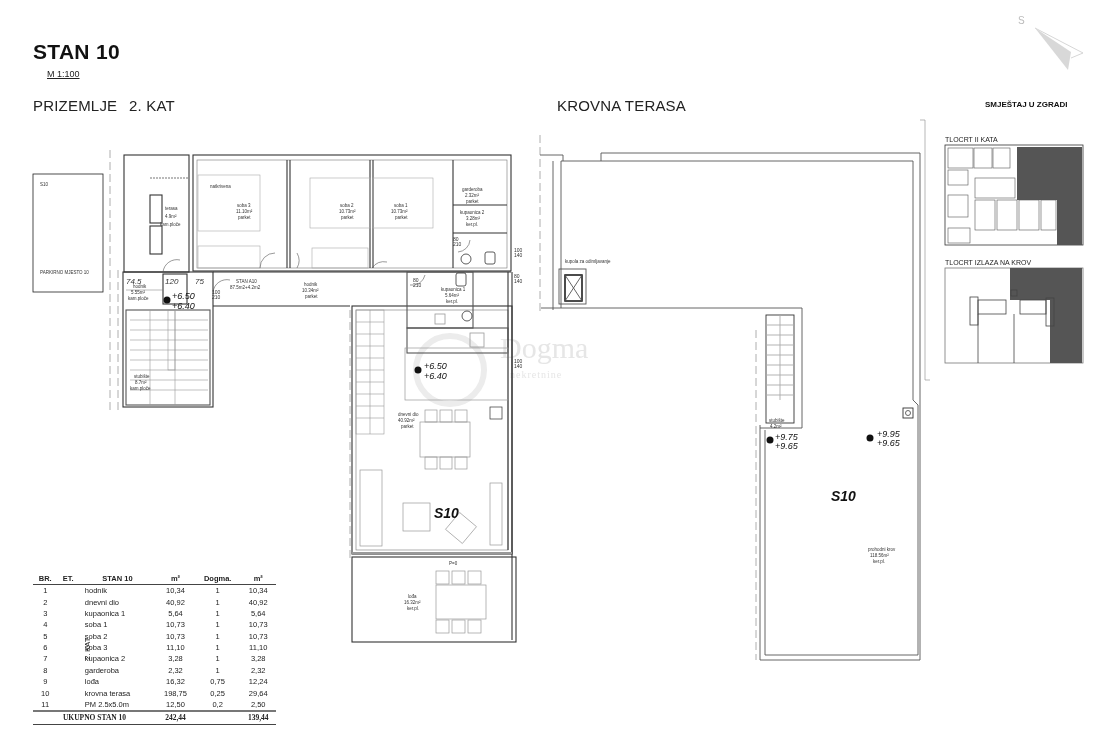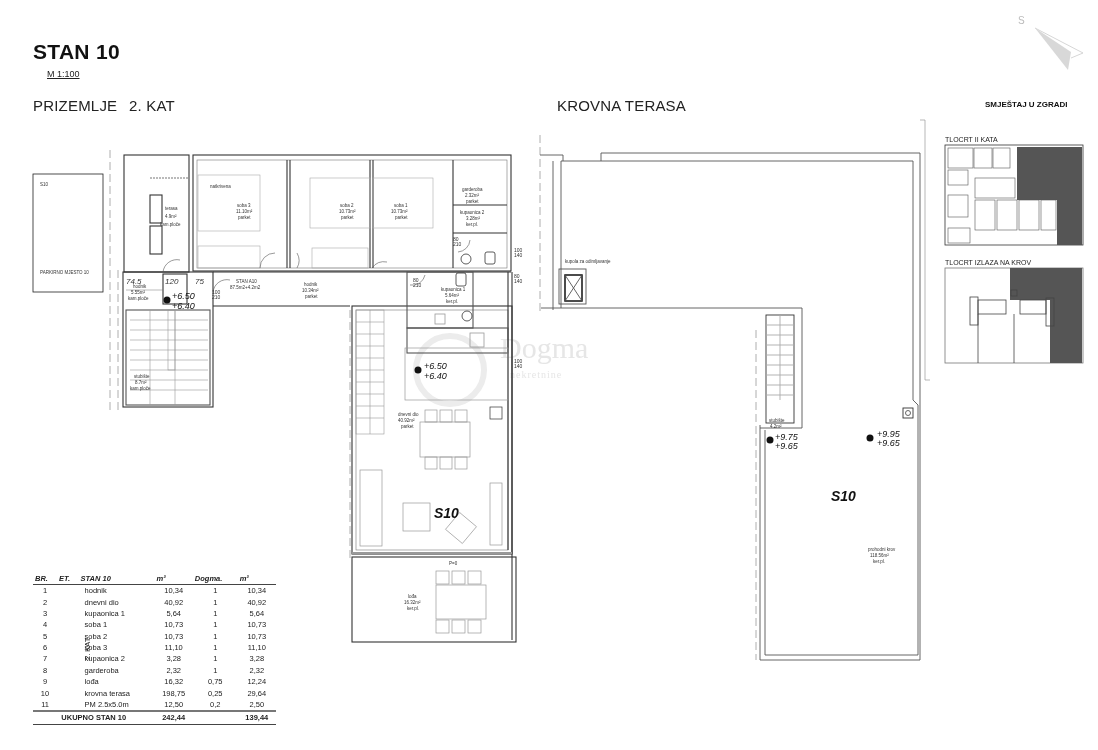--- a/index.html
+++ b/index.html
@@ -11,24 +11,24 @@
   .hdr-b{font-size:8px;font-weight:bold;color:#111;}
   svg{position:absolute;left:0;top:0;}
   .tiny{font-family:"Liberation Sans",sans-serif;font-size:4.5px;fill:#333;}
   .dim{font-family:"Liberation Sans",sans-serif;font-size:5px;fill:#333;}
   .lvl{font-family:"Liberation Sans",sans-serif;font-size:9px;font-style:italic;fill:#111;}
   .big{font-family:"Liberation Sans",sans-serif;font-size:14px;font-weight:bold;font-style:italic;fill:#111;}
   .wm{font-family:"Liberation Serif",serif;font-size:30px;fill:#e6e6e6;}
   .wm2{font-family:"Liberation Serif",serif;font-size:10px;fill:#e6e6e6;letter-spacing:1px;}
   
   table.area{position:absolute;left:33px;top:573px;width:243px;border-collapse:collapse;font-size:7.5px;color:#222;}
-  table.area th{font-weight:bold;border-bottom:1.5px solid #444;padding:1px 2px;text-align:left;font-style:italic;}
+  table.area th{font-weight:bold;border-bottom:1.5px solid #444;padding:1px 2px;text-align:center;}
   table.area td{padding:0.6px 2px;text-align:center;height:10.2px;}
   table.area td.name{text-align:left;padding-left:6px;}
-  table.area tr.total td{font-weight:bold;border-top:2.5px double #777;border-bottom:1px solid #444;}
+  table.area tr.total td{font-weight:bold;border-top:2.5px double #777;border-bottom:1px solid #444;font-family:Liberation Serif, serif;}
   .et{position:absolute;left:83px;top:660px;transform:rotate(-90deg);font-size:7.5px;color:#222;transform-origin:left top;}
 </style>
 </head>
 <body>
 
 <div class="abs title">STAN 10</div>
 <div class="abs scale">M 1:100</div>
 <div class="abs hdr" style="left:33px;top:97px;">PRIZEMLJE</div>
 <div class="abs hdr" style="left:129px;top:97px;">2. KAT</div>
 <div class="abs hdr" style="left:557px;top:97px;">KROVNA TERASA</div>

